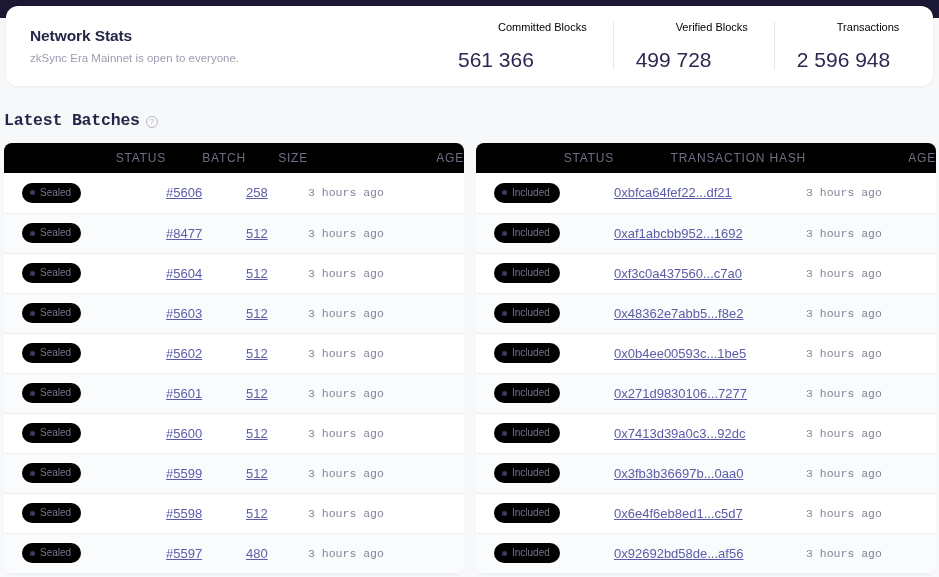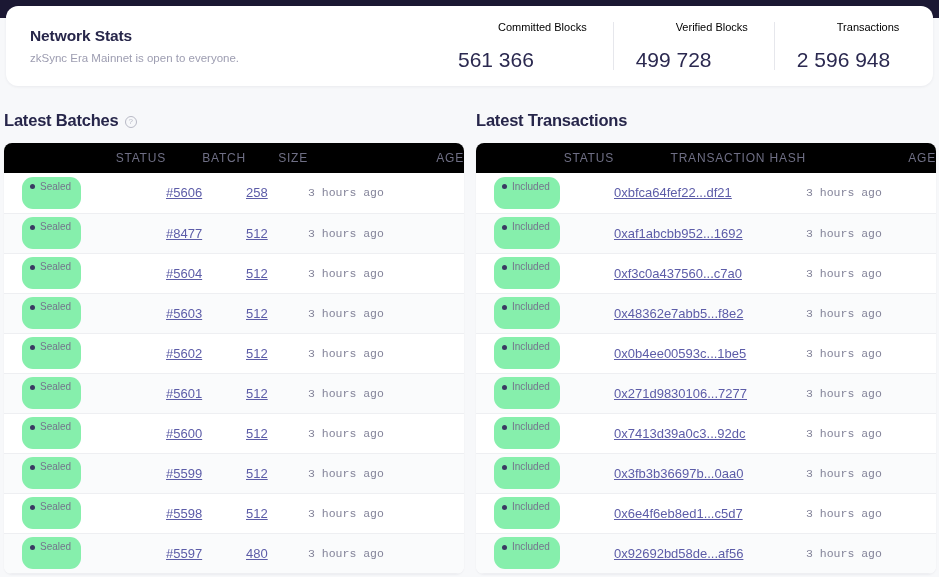--- a/index.html
+++ b/index.html
@@ -109,21 +109,21 @@
   .section-heading {
     position: absolute;
     font-size: 16.5px;
     font-weight: bold;
     color: #27264a;
     letter-spacing: -0.2px;
     display: flex;
     align-items: center;
     gap: 6px;
   }
-  #heading-batches { top: 111px; left: 4px; }
+  #heading-batches { top: 111px; left: 4px; font-family: Liberation Mono, monospace; }
   #heading-transactions { top: 111px; left: 476px; }
 
   .info-icon {
     display: inline-block;
     width: 12px;
     height: 12px;
     border-radius: 50%;
     border: 1px solid #b9bac6;
     position: relative;
     top: 1px;
@@ -189,23 +189,23 @@
 
   
   #table-transactions .col-status { width: 138px; padding-left: 18px; }
   #table-transactions .col-hash   { width: 192px; }
   #table-transactions .col-age    { width: 130px; }
 
   .badge {
     display: inline-flex;
     align-items: center;
     gap: 5px;
-    background: #86efac;
+    background: #000000;
     border-radius: 11px;
-    padding: 4px 10px 16px 8px;
+    padding: 4px 10px 4px 8px;
     font-size: 10px;
     color: #74748c;
     line-height: 12px;
   }
   .badge-dot {
     width: 5px;
     height: 5px;
     border-radius: 50%;
     background: #3a3a63;
     flex: 0 0 auto;
@@ -256,23 +256,20 @@
       </div>
 
     </div>
   </div>
 
   <div class="section-heading" id="heading-batches">
     <span>Latest Batches</span>
     <span class="info-icon"></span>
   </div>
 
-  <div class="section-heading" id="heading-transactions">
-    <span>Latest Transactions</span>
-  </div>
 
   <div class="table-card" id="table-batches">
     <table>
       <thead>
         <tr>
           <th class="col-status">STATUS</th>
           <th class="col-batch">BATCH</th>
           <th class="col-size">SIZE</th>
           <th class="col-age">AGE</th>
         </tr>

